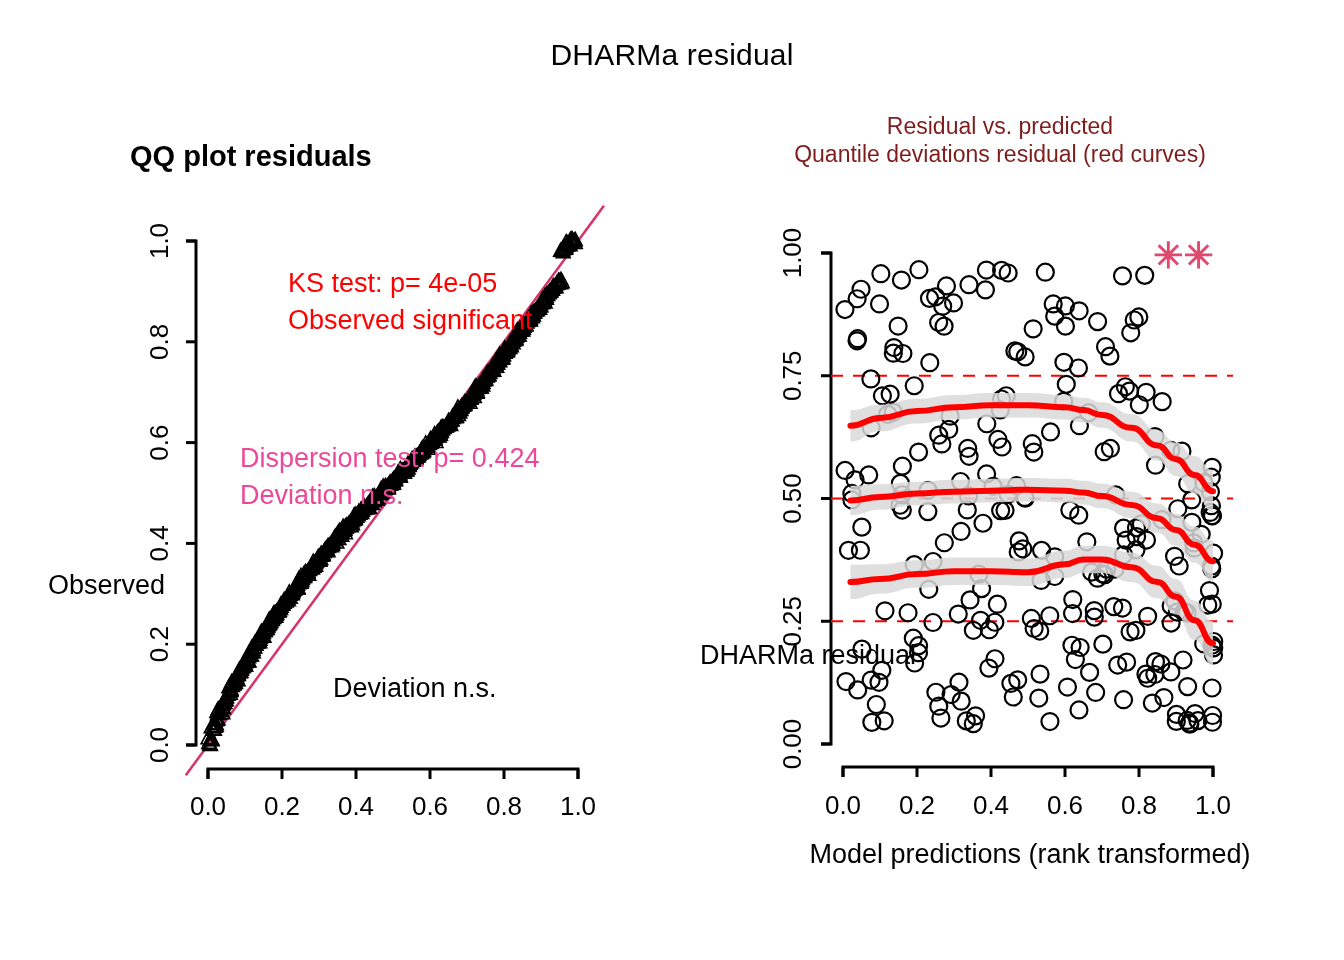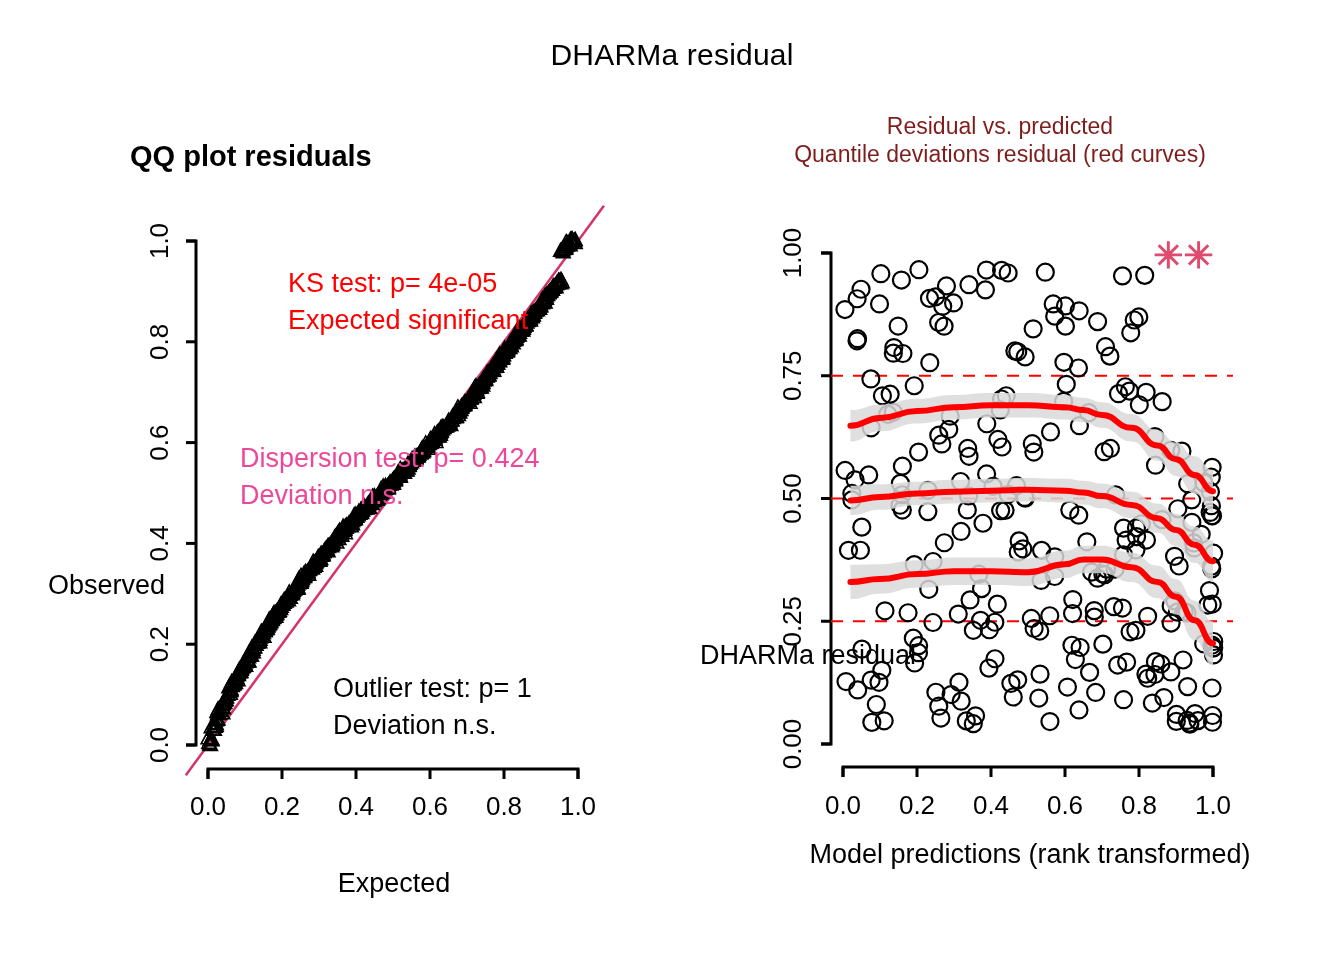--- a/index.html
+++ b/index.html
@@ -865,32 +865,30 @@
         <polygon points="573.5586567808494,NaN 566.6586567808495,NaN 580.4586567808494,NaN"></polygon>
         <polygon points="577.26,NaN 570.36,NaN 584.16,NaN"></polygon>
         <polygon points="578.2714693658014,NaN 571.3714693658014,NaN 585.1714693658014,NaN"></polygon>
         <polygon points="576.7694324657738,NaN 569.8694324657738,NaN 583.6694324657738,NaN"></polygon>
       </g>
     </svg>
 
   <div class="abs" id="qq-ylab">
     <span class="axis-label-y">Observed</span>
   </div>
-  <div class="abs axis-label-x" id="qq-xlab">Expected</div>
 
   <div class="annot" id="ks-annot">
     <div>KS test: p= 4e-05</div>
-    <div>Expected  significant</div>
+    <div>Observed  significant</div>
   </div>
   <div class="annot" id="disp-annot">
     <div>Dispersion test: p= 0.424</div>
     <div>Deviation  n.s.</div>
   </div>
   <div class="annot" id="out-annot">
-    <div>Outlier test: p= 1</div>
     <div>Deviation  n.s.</div>
   </div>
 
   <div class="abs" id="res-title">
     <div>Residual vs. predicted</div>
     <div>Quantile deviations residual (red curves)</div>
   </div>
 
   <svg class="plot-svg" id="res-svg" width="1344" height="960" viewBox="0 0 1344 960">
       <path d="M 821 253 L 831 253 L 831 744 L 821 744" stroke="#000" stroke-width="3" fill="none"></path>

